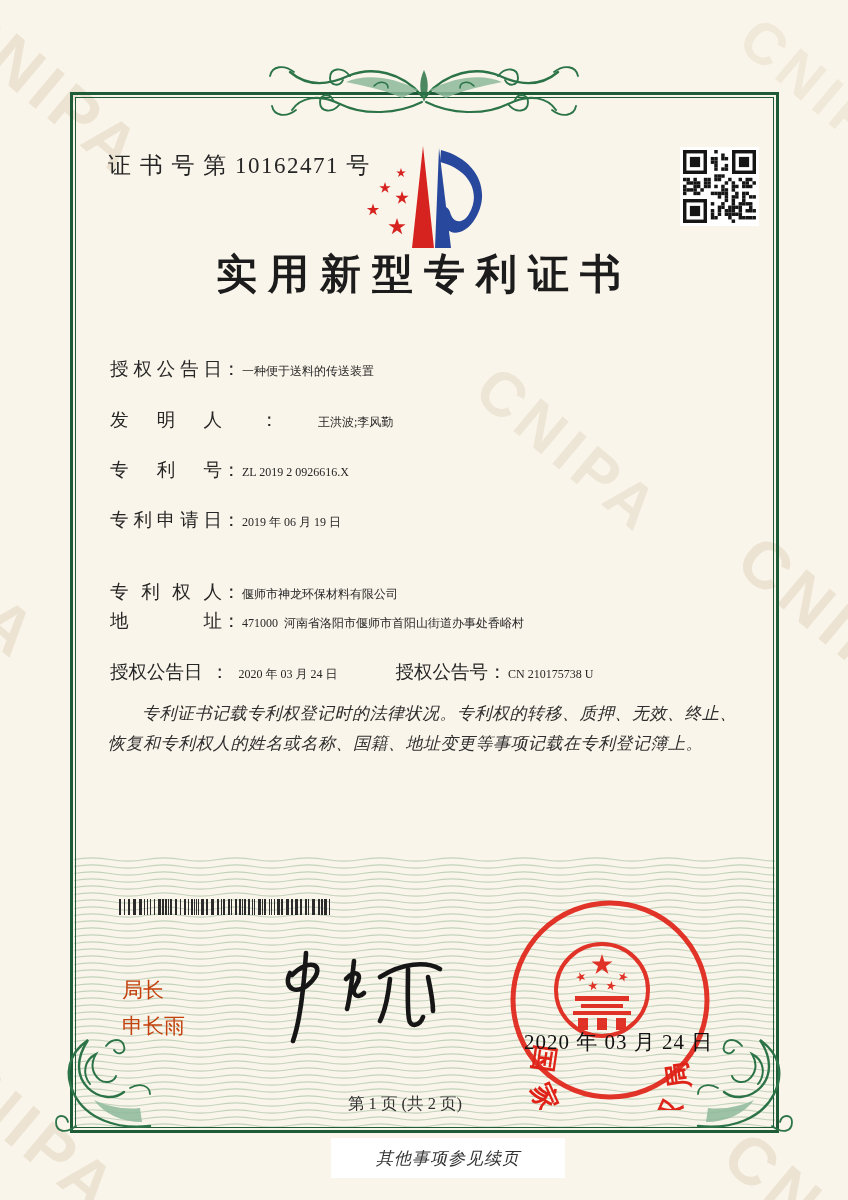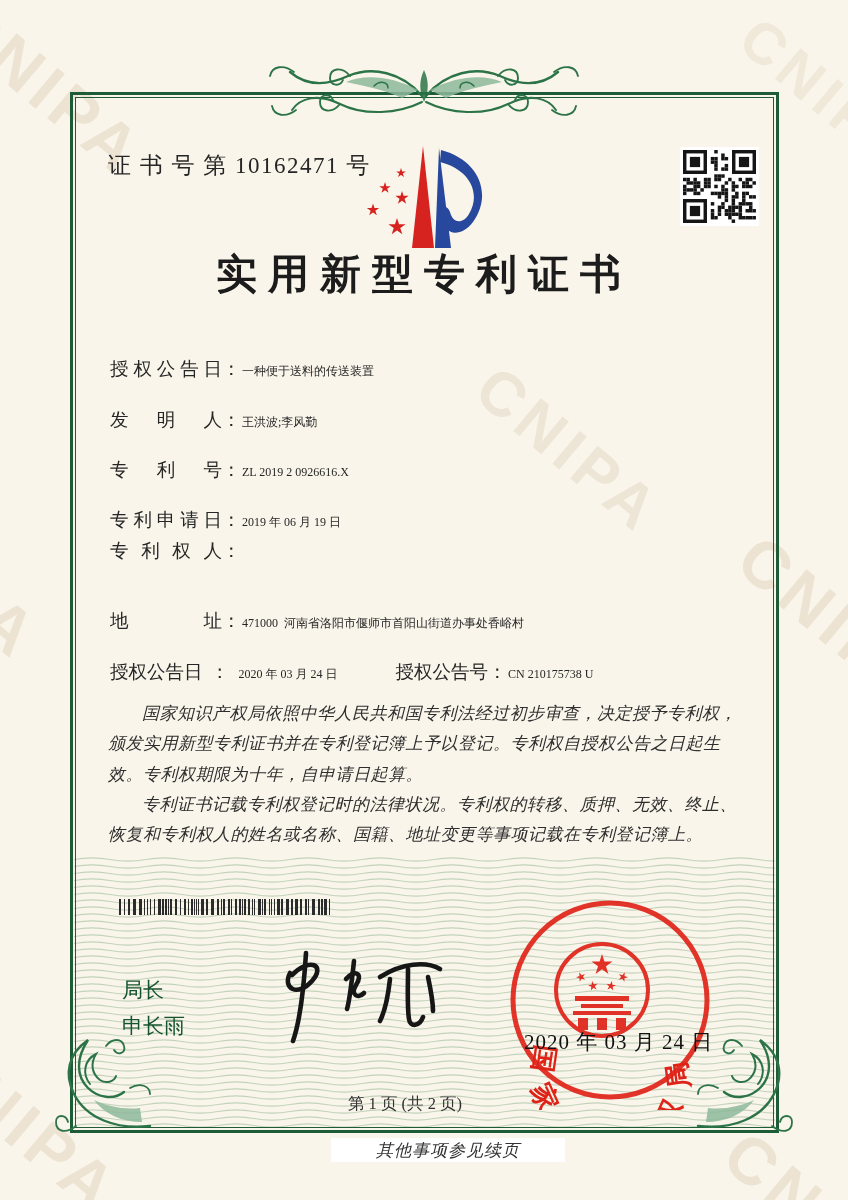--- a/index.html
+++ b/index.html
@@ -25,24 +25,24 @@
   .colon{display:inline-block;width:20px;font-size:18.5px;}
   .val{font-size:12px;white-space:pre-wrap;}
   .pair2{margin-left:50px;display:flex;align-items:baseline;}
   .lbl2{display:inline-block;font-size:18.5px;}
   
   .body-text{position:absolute;left:108px;top:699px;width:638px;font-size:17px;line-height:1.78;
              font-style:italic;letter-spacing:0.5px;color:#2e2e2e;}
   .body-text p{margin:0;text-indent:2em;}
   
   .signer{position:absolute;left:122px;top:972px;font-family:"Liberation Sans","DejaVu Sans",sans-serif;
-          font-size:21px;line-height:36px;color:#14532d;}
+          font-size:21px;line-height:36px;color:#c2410c;}
   .seal-date{position:absolute;left:524px;top:1028px;font-size:21px;letter-spacing:1px;color:#111;white-space:pre-wrap;}
   .page-ind{position:absolute;left:0;right:38px;top:1093px;text-align:center;font-size:16.5px;color:#333;white-space:pre-wrap;}
-  .footer-box{position:absolute;left:331px;top:1138px;width:234px;height:24px;background:#ffffff;
+  .footer-box{position:absolute;left:331px;top:1138px;width:234px;height:40px;background:#ffffff;
               display:flex;align-items:center;justify-content:center;}
   .footer-note{font-size:17px;font-style:italic;color:#333;letter-spacing:1px;}
   svg{display:block;}
 </style>
 </head>
 <body>
 
 <svg width="0" height="0" style="position:absolute" aria-hidden="true">
   <defs>
     <path id="star" d="M0,-1 L0.588,0.809 L-0.951,-0.309 L0.951,-0.309 L-0.588,0.809 Z"></path>
@@ -254,44 +254,43 @@
     <use href="#star" transform="translate(13,68) scale(6.5)"></use>
     <use href="#star" transform="translate(37,85) scale(9)"></use>
   </g>
 </svg>
 
 <div class="title">实用新型专利证书</div>
 
 <div class="field-row" style="top:356px;">
   <span class="lbl">授权公告日</span><span class="colon">：</span><span class="val">一种便于送料的传送装置</span>
 </div>
-<div class="field-row" style="top:407px;">
+<div class="field-row" style="top:407px;gap:38px;">
   <span class="lbl">发明人</span><span class="colon">：</span><span class="val">王洪波;李风勤</span>
 </div>
 <div class="field-row" style="top:457px;">
   <span class="lbl">专利号</span><span class="colon">：</span><span class="val">ZL 2019 2 0926616.X</span>
 </div>
 <div class="field-row" style="top:507px;">
   <span class="lbl">专利申请日</span><span class="colon">：</span><span class="val">2019 年 06 月 19 日</span>
 </div>
-<div class="field-row" style="top:538px;">
-  <span class="lbl">专利权人</span><span class="colon">：</span>
+<div class="field-row" style="top:579px;">
+  <span class="lbl">专利权人</span><span class="colon">：</span><span class="val">偃师市神龙环保材料有限公司</span>
 </div>
 <div class="field-row" style="top:608px;">
   <span class="lbl">地址</span><span class="colon">：</span><span class="val">471000  河南省洛阳市偃师市首阳山街道办事处香峪村</span>
 </div>
 <div class="field-row" style="top:659px;gap:8px;">
   <span class="lbl2">授权公告日</span><span class="colon">：</span><span class="val">2020 年 03 月 24 日</span>
   <span class="pair2">
     <span class="lbl2">授权公告号</span><span class="colon">：</span><span class="val">CN 210175738 U</span>
   </span>
 </div>
 
 <div class="body-text">
-  <p>国家知识产权局依照中华人民共和国专利法经过初步审查，决定授予专利权，颁发实用新型专利证书并在专利登记簿上予以登记。专利权自授权公告之日起生效。专利权期限为十年，自申请日起算。</p>
   <p>专利证书记载专利权登记时的法律状况。专利权的转移、质押、无效、终止、恢复和专利权人的姓名或名称、国籍、地址变更等事项记载在专利登记簿上。</p>
 </div>
 
 <svg class="abs" style="left:119px;top:899px;" width="216" height="16" fill="#2b2b2b">
   <g id="barcode-stripes">
       <rect x="0" y="0" width="2" height="16"></rect>
       <rect x="5" y="0" width="1" height="16"></rect>
       <rect x="9" y="0" width="2" height="16"></rect>
       <rect x="14" y="0" width="3" height="16"></rect>
       <rect x="20" y="0" width="3" height="16"></rect>

